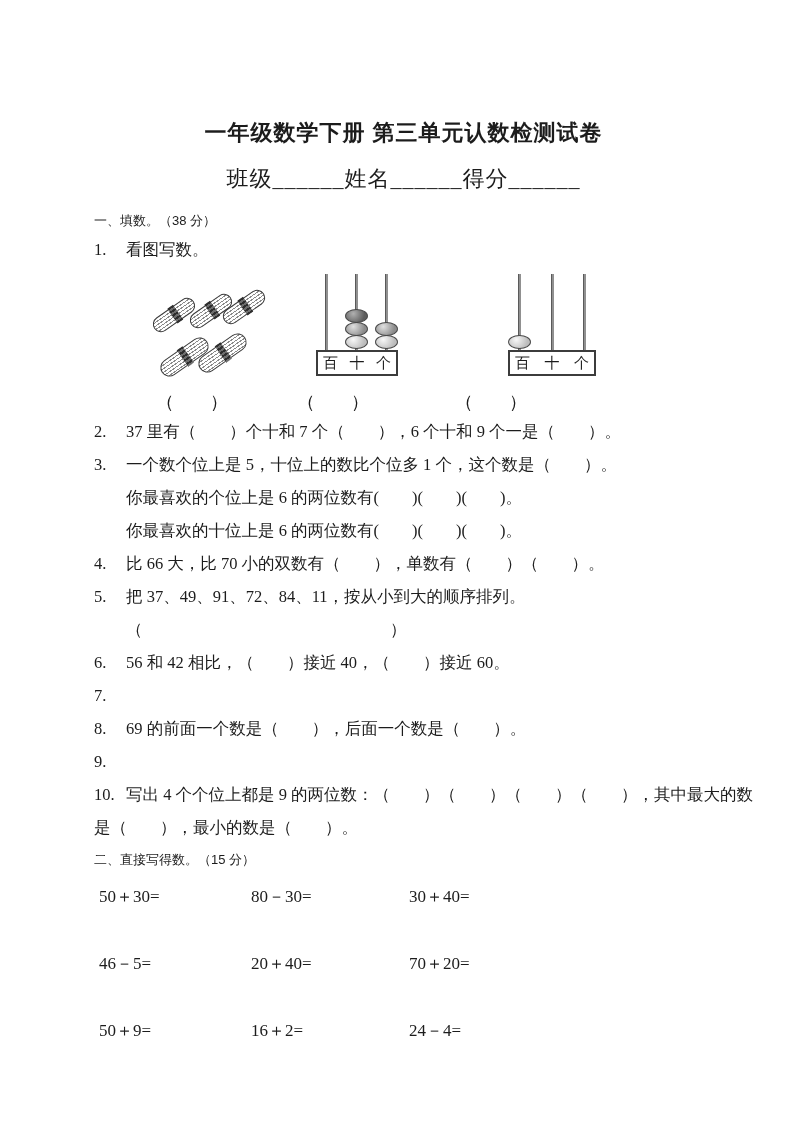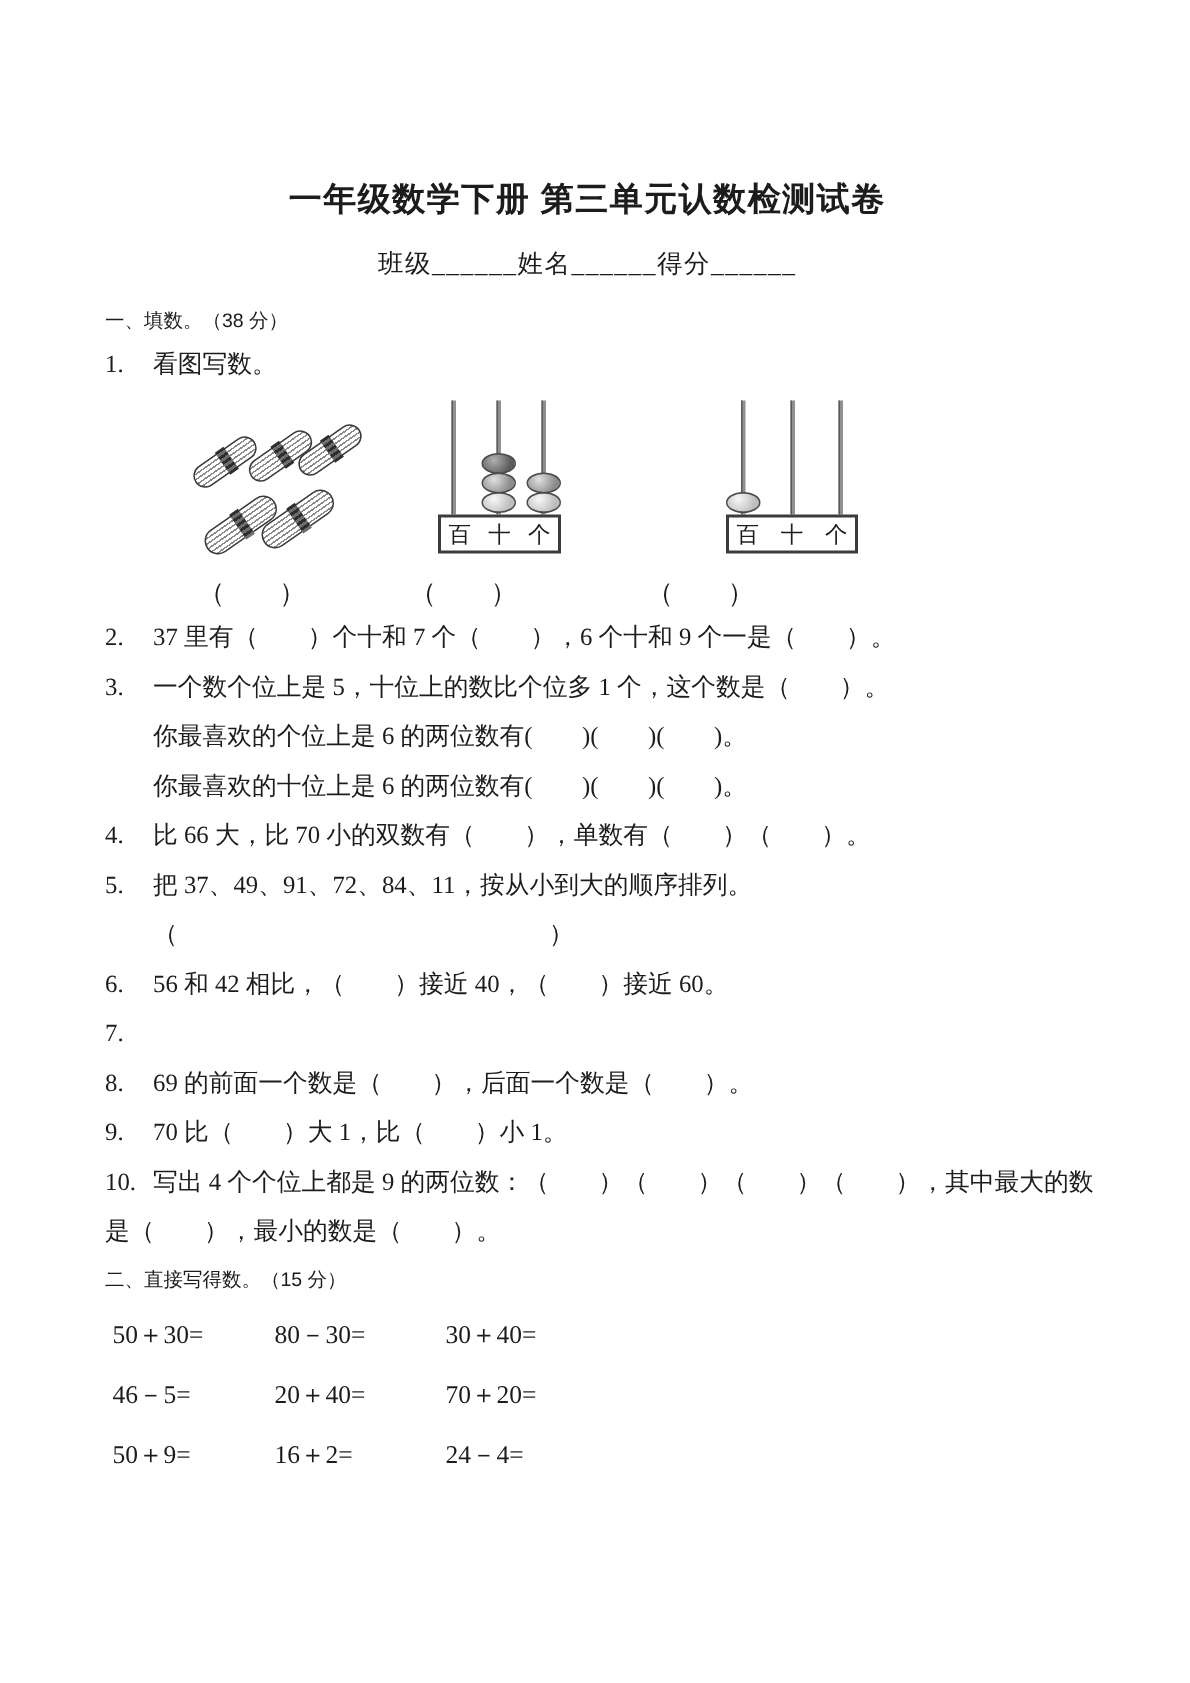--- a/index.html
+++ b/index.html
@@ -3,34 +3,34 @@
 <meta charset="utf-8">
 <style>
   * { margin:0; padding:0; box-sizing:border-box; }
   html,body { background:#ffffff; }
   .page {
     position:relative;
     width:793px; height:1122px;
     background:#ffffff;
     color:#1c1c1c;
     font-family:"Liberation Serif","DejaVu Serif",serif;
-    padding:118px 80px 0 70px;
+    padding:118px 80px 0 94px;
     overflow:hidden;
   }
   .doc-title {
     text-align:center;
     font-family:"Liberation Sans","DejaVu Sans",sans-serif;
     font-weight:bold;
     font-size:22px;
     letter-spacing:1px;
     margin-bottom:16px;
   }
   .student-info {
     text-align:center;
-    font-size:17px;
+    font-size:22px;
     letter-spacing:1px;
     margin-bottom:18px;
   }
   .sec-heading {
     font-family:"Liberation Sans","DejaVu Sans",sans-serif;
     font-weight:normal;
     font-size:13px;
     margin-bottom:10px;
   }
   .qline {
@@ -105,20 +105,21 @@
 
   
   .sec2-heading { margin-top:2px; }
   .calc-grid {
     margin-top:16px;
     padding-left:5px;
     display:grid;
     grid-template-columns:108px 114px auto;
     row-gap:17px;
     font-size:17px;
+    gap:44px;
   }
 </style>
 </head>
 <body>
 
 <div class="page">
 
   <div class="doc-title">一年级数学下册 第三单元认数检测试卷</div>
 
   <div class="student-info">班级______姓名______得分______</div>
@@ -209,21 +210,20 @@
   </div>
   <div class="qline">
     <span class="qnum">7.</span>
   </div>
   <div class="qline">
     <span class="qnum">8.</span>
     <span>69 的前面一个数是（　　），后面一个数是（　　）。</span>
   </div>
   <div class="qline">
     <span class="qnum">9.</span>
-    <span>70 比（　　）大 1，比（　　）小 1。</span>
   </div>
   <div class="qline">
     <span class="qnum">10.</span>
     <span>写出 4 个个位上都是 9 的两位数：（　　）（　　）（　　）（　　），其中最大的数</span>
   </div>
   <div class="qline flush">
     <span>是（　　），最小的数是（　　）。</span>
   </div>
 
   <div class="sec-heading sec2-heading">二、直接写得数。（15 分）</div>

